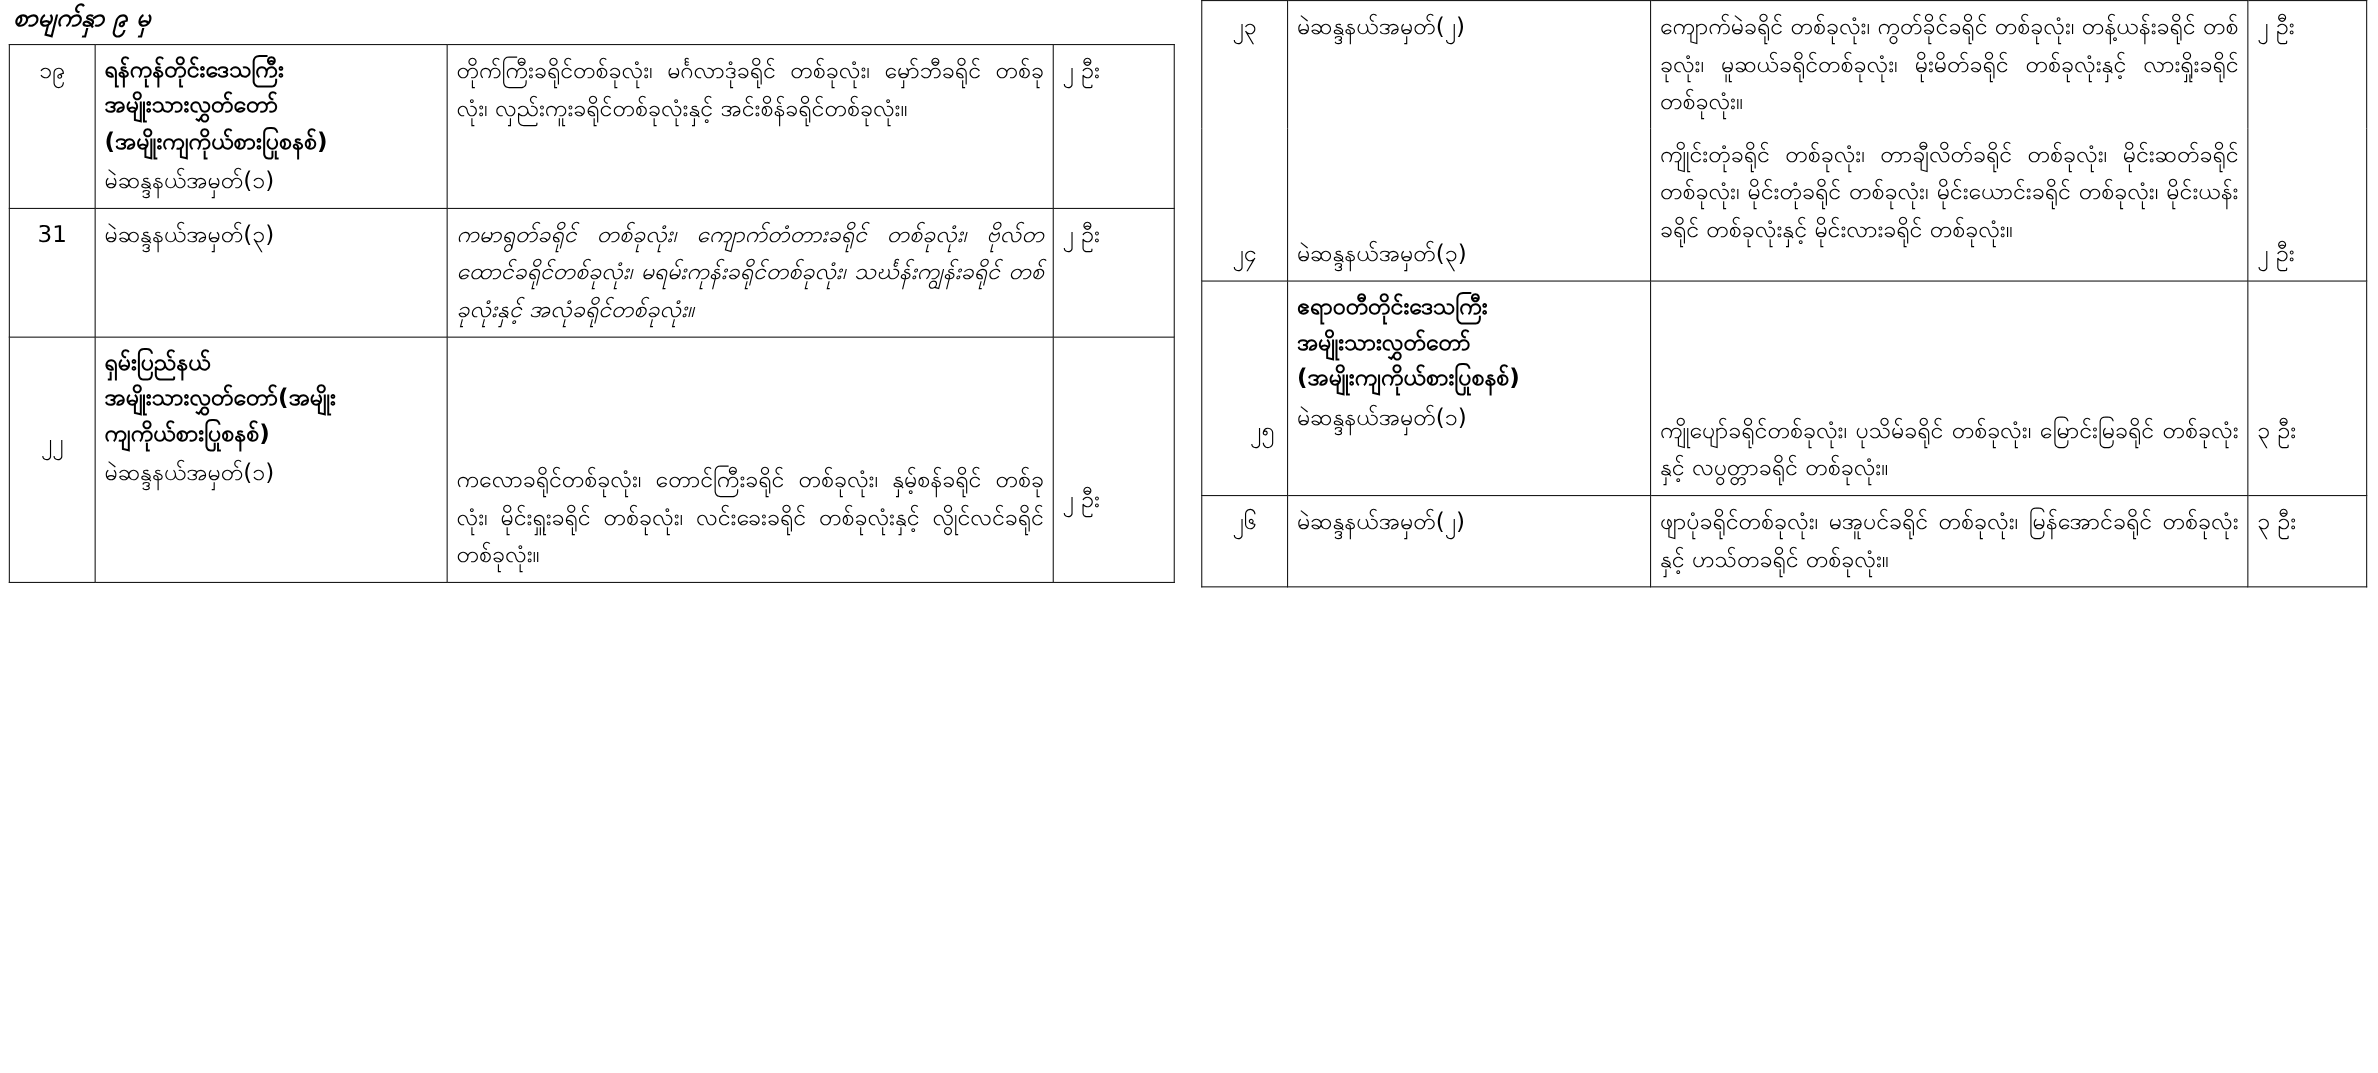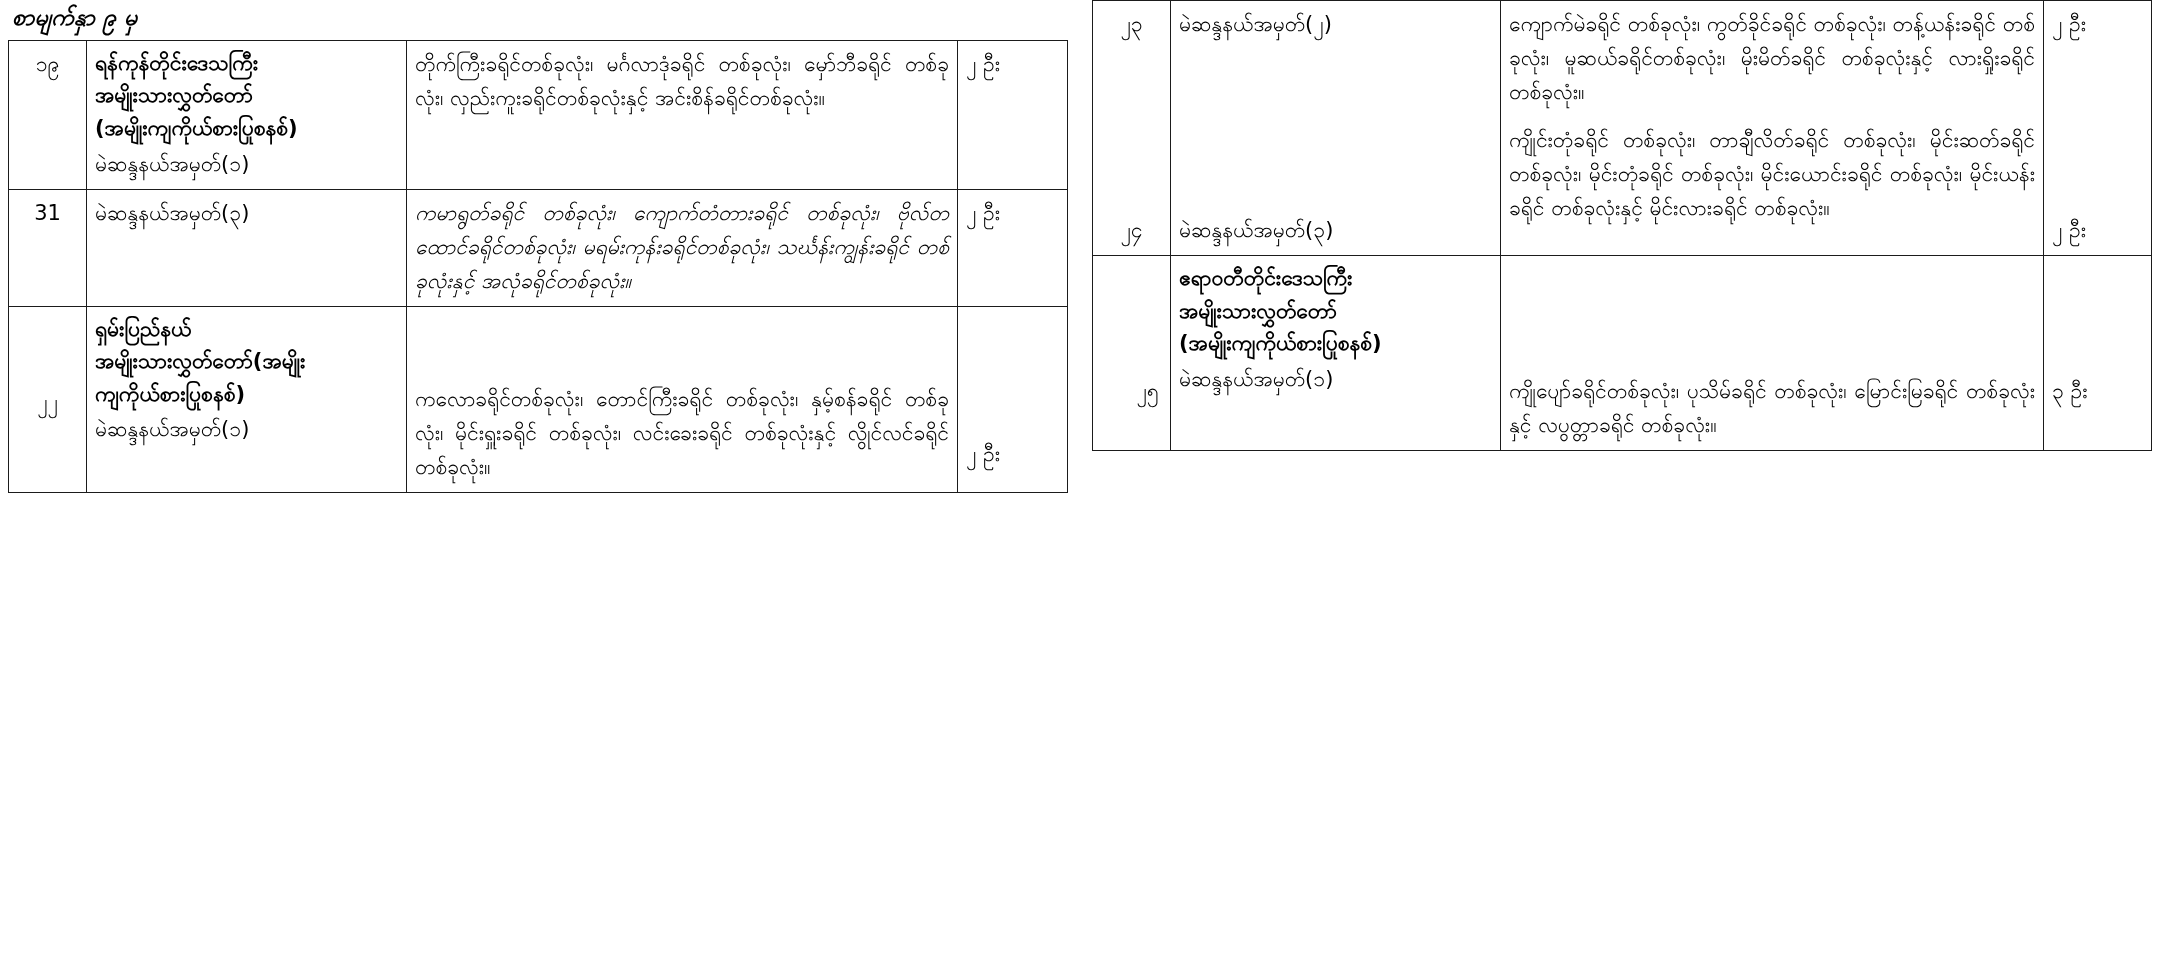--- a/index.html
+++ b/index.html
@@ -130,21 +130,21 @@
         <tr>
           <td class="c-no mid-pad" style="padding-top:78px;">၂၂</td>
           <td class="c-name">
             <span class="hdr">
               <span class="hdr-line">ရှမ်းပြည်နယ်</span>
               <span class="hdr-line">အမျိုးသားလွှတ်တော်(အမျိုး</span>
               <span class="hdr-line">ကျကိုယ်စားပြုစနစ်)</span>
             </span>
             <span class="sub">မဲဆန္ဒနယ်အမှတ်(၁)</span>
           </td>
-          <td class="c-detail" style="padding-top:75px;">
+          <td class="c-detail" style="padding-top:112px;">
             <span class="detail">ကလောခရိုင်တစ်ခုလုံး၊ တောင်ကြီးခရိုင် တစ်ခုလုံး၊ နှမ့်စန်ခရိုင် တစ်ခုလုံး၊ မိုင်းရှူးခရိုင် တစ်ခုလုံး၊ လင်းခေးခရိုင် တစ်ခုလုံးနှင့် လွိုင်လင်ခရိုင် တစ်ခုလုံး။</span>
           </td>
           <td class="c-count" style="padding-top:130px;">၂ ဦး</td>
         </tr>
       </tbody>
     </table>
   </div>
 
   <div class="col-right">
     <table class="doc">
@@ -187,17 +187,27 @@
               <span class="hdr-line">(အမျိုးကျကိုယ်စားပြုစနစ်)</span>
             </span>
             <span class="sub">မဲဆန္ဒနယ်အမှတ်(၁)</span>
           </td>
           <td class="c-detail" style="padding-top:118px;">
             <span class="detail">ကျိုပျော်ခရိုင်တစ်ခုလုံး၊ ပုသိမ်ခရိုင် တစ်ခုလုံး၊ မြောင်းမြခရိုင် တစ်ခုလုံးနှင့် လပွတ္တာခရိုင် တစ်ခုလုံး။</span>
           </td>
           <td class="c-count" style="padding-top:118px;">၃ ဦး</td>
         </tr>
 
+        <tr>
+          <td class="c-no" style="border-top:none;">၂၆</td>
+          <td class="c-name" style="border-top:none;">
+            <span>မဲဆန္ဒနယ်အမှတ်(၂)</span>
+          </td>
+          <td class="c-detail" style="border-top:none;">
+            <span class="detail">ဖျာပုံခရိုင်တစ်ခုလုံး၊ မအူပင်ခရိုင် တစ်ခုလုံး၊ မြန်အောင်ခရိုင် တစ်ခုလုံးနှင့် ဟသ်တခရိုင် တစ်ခုလုံး။</span>
+          </td>
+          <td class="c-count" style="border-top:none;">၃ ဦး</td>
+        </tr>
       </tbody>
     </table>
   </div>
 
 </div>
 
 </body></html>

